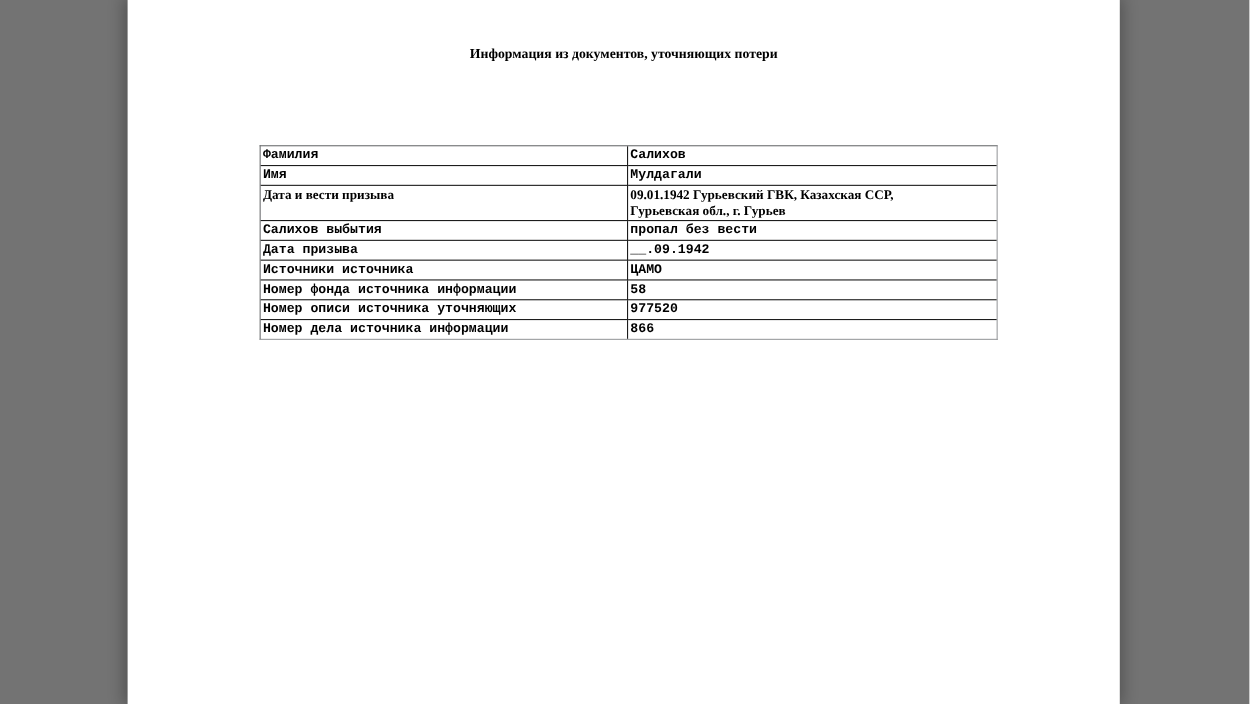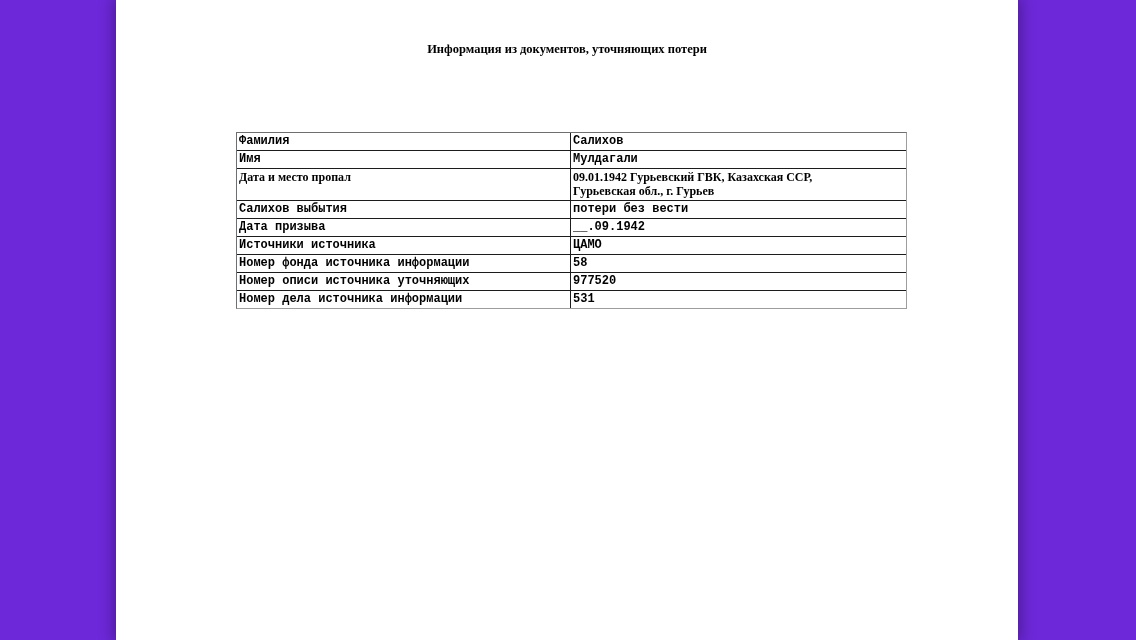--- a/index.html
+++ b/index.html
@@ -7,21 +7,21 @@
     padding: 0;
     width: 1136px;
     height: 640px;
     overflow: hidden;
     font-family: "Liberation Serif", "DejaVu Serif", serif;
   }
   .viewer {
     position: relative;
     width: 1136px;
     height: 640px;
-    background: #6d28d9;
+    background: #737373;
   }
   .page {
     position: absolute;
     left: 116px;
     top: 0;
     width: 902px;
     height: 640px;
     background: #ffffff;
     box-shadow: 0 0 14px 3px rgba(0,0,0,0.30);
   }
@@ -88,45 +88,45 @@
       <tbody>
         <tr class="single">
           <td class="cell-label">Фамилия</td>
           <td class="cell-value">Салихов</td>
         </tr>
         <tr class="single">
           <td class="cell-label">Имя</td>
           <td class="cell-value">Мулдагали</td>
         </tr>
         <tr>
-          <td class="cell-label">Дата и место пропал</td>
+          <td class="cell-label">Дата и вести призыва</td>
           <td class="cell-value">09.01.1942 Гурьевский ГВК, Казахская ССР,
 Гурьевская обл., г. Гурьев</td>
         </tr>
         <tr class="single">
           <td class="cell-label">Салихов выбытия</td>
-          <td class="cell-value">потери без вести</td>
+          <td class="cell-value">пропал без вести</td>
         </tr>
         <tr class="single">
           <td class="cell-label">Дата призыва</td>
           <td class="cell-value">__.09.1942</td>
         </tr>
         <tr class="single">
           <td class="cell-label">Источники источника</td>
           <td class="cell-value">ЦАМО</td>
         </tr>
         <tr class="single">
           <td class="cell-label">Номер фонда источника информации</td>
           <td class="cell-value">58</td>
         </tr>
         <tr class="single">
           <td class="cell-label">Номер описи источника уточняющих</td>
           <td class="cell-value">977520</td>
         </tr>
         <tr class="single">
           <td class="cell-label">Номер дела источника информации</td>
-          <td class="cell-value">531</td>
+          <td class="cell-value">866</td>
         </tr>
       </tbody>
     </table>
 
   </div>
 </div>
 
 </body></html>

